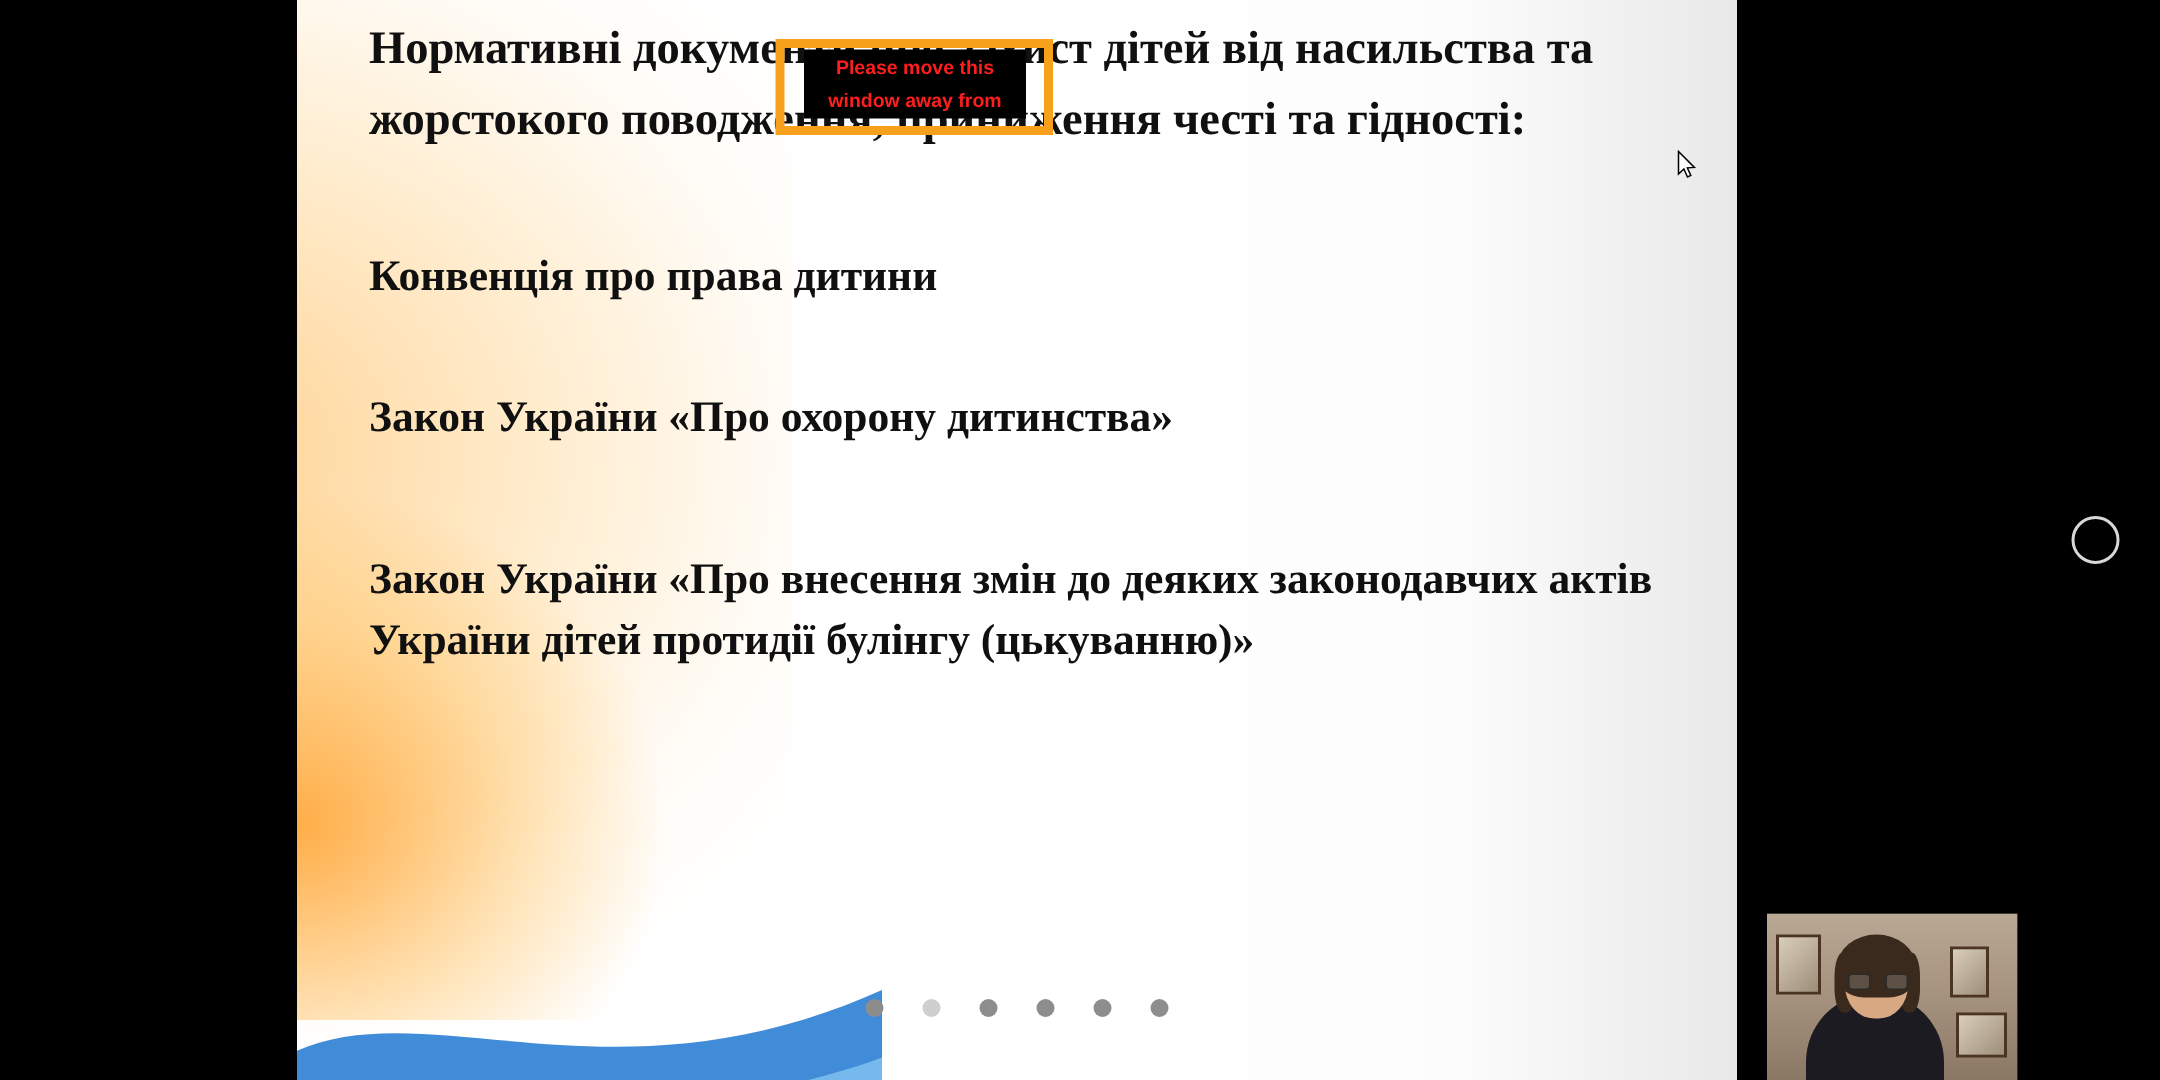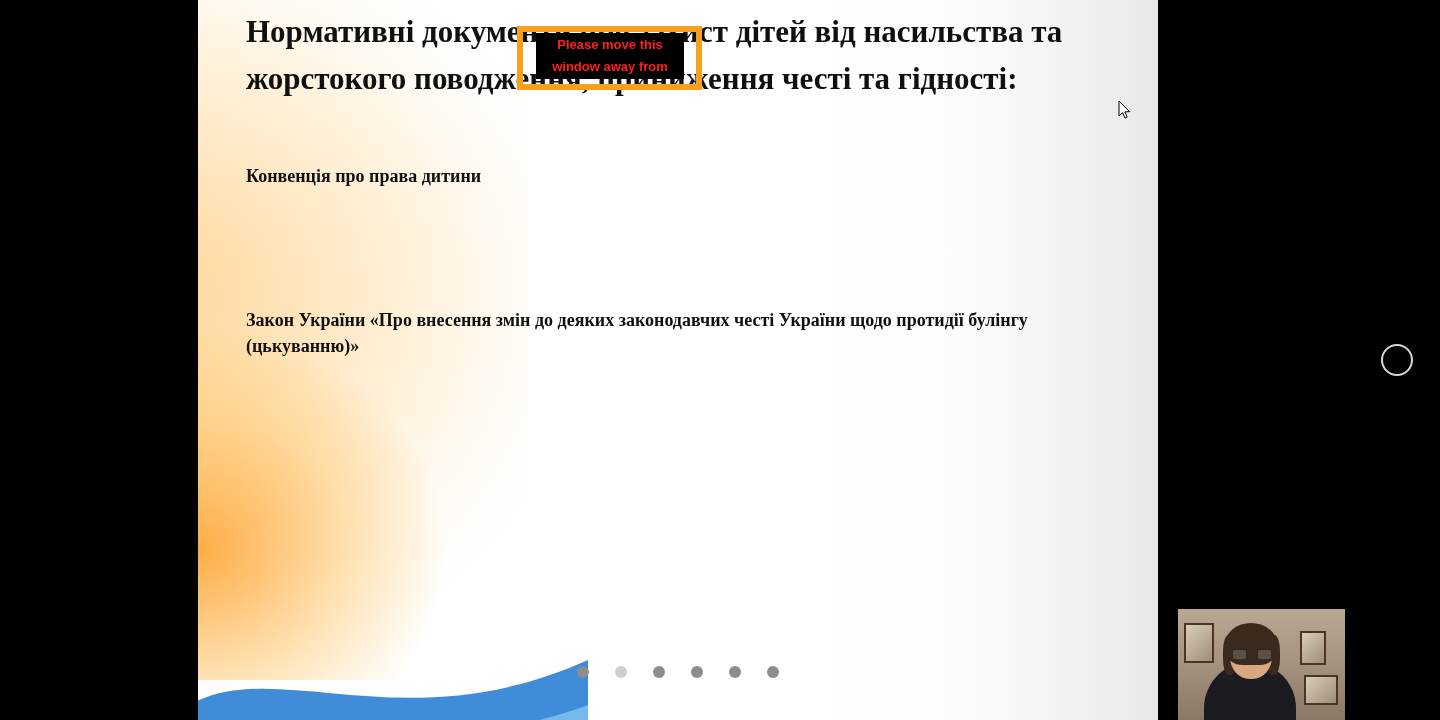--- a/index.html
+++ b/index.html
@@ -87,21 +87,21 @@
     margin: 0;
   }
   .slide-list {
     margin: 0;
     padding: 0;
     list-style: none;
   }
   .slide-list li {
     font-family: "Liberation Serif", serif;
     font-weight: bold;
-    font-size: 18px;
+    font-size: 29px;
     line-height: 1.44;
     color: #101010;
   }
   .gap-lg { height: 62px; }
   .gap-md { height: 52px; }
   .gap-sm { height: 14px; }
 
   
   #slide-dots {
     position: absolute;
@@ -288,23 +288,24 @@
       <path d="M0,120 C90,40 220,150 420,60 L420,190 L0,190 Z" fill="#2b7fd4" opacity="0.9"></path>
       <path d="M0,150 C110,80 230,175 420,105 L420,190 L0,190 Z" fill="#7fc0ef" opacity="0.85"></path>
     </svg>
 
     <div id="slide-content">
       <p class="slide-title">Нормативні документи про захист дітей від насильства та жорстокого поводження, приниження честі та гідності:</p>
       <div class="gap-lg"></div>
       <ul class="slide-list">
         <li>Конвенція про права дитини</li>
         <div class="gap-md"></div>
+        <li>Закон України «Про охорону дитинства»</li>
         <div class="gap-md"></div>
         <div class="gap-sm"></div>
-        <li>Закон України «Про внесення змін до деяких законодавчих честі України щодо протидії булінгу (цькуванню)»</li>
+        <li>Закон України «Про внесення змін до деяких законодавчих актів України дітей протидії булінгу (цькуванню)»</li>
       </ul>
     </div>
 
     <div id="slide-dots">
       <span class="dot"></span>
       <span class="dot dim"></span>
       <span class="dot"></span>
       <span class="dot"></span>
       <span class="dot"></span>
       <span class="dot"></span>

